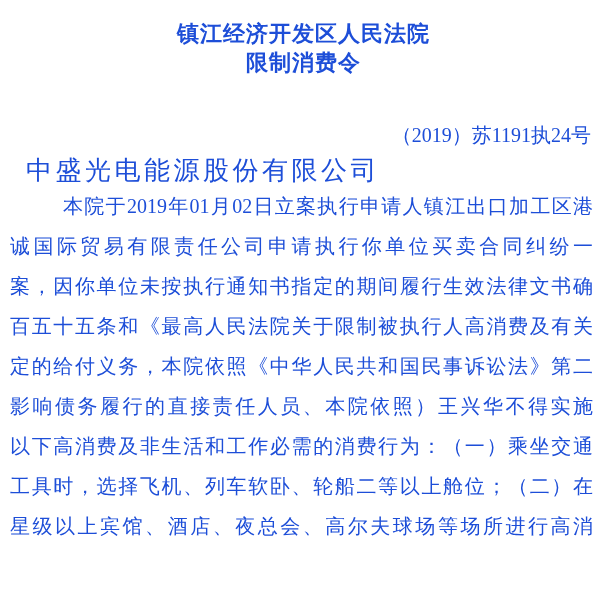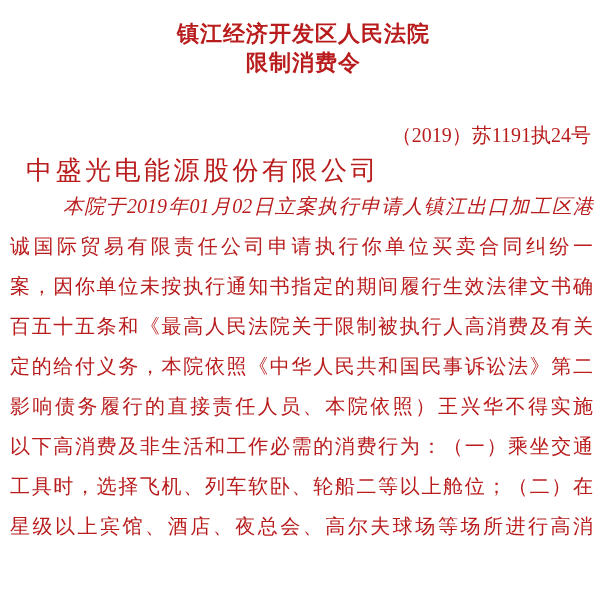--- a/index.html
+++ b/index.html
@@ -7,21 +7,21 @@
   body {
     width: 607px;
     height: 613px;
     font-family: "Liberation Serif", "DejaVu Serif", serif;
   }
   #doc {
     position: relative;
     width: 607px;
     height: 613px;
     background: #ffffff;
-    color: #b91c1c;
+    color: #1d4ed8;
     overflow: hidden;
   }
   .title-block {
     position: absolute;
     top: 19px;
     left: 0;
     right: 0;
     text-align: center;
     font-weight: bold;
     font-size: 22px;
@@ -54,21 +54,20 @@
   .para .line {
     height: 40px;
     line-height: 40px;
     text-align: justify;
     text-align-last: justify;
     text-justify: inter-character;
     white-space: nowrap;
   }
   .para .line.indent {
     padding-left: 53px;
-    font-style: italic;
   }
 </style>
 </head>
 <body>
 
 <div id="doc">
 
   <div class="title-block">
     <div>镇江经济开发区人民法院</div>
     <div>限制消费令</div>

